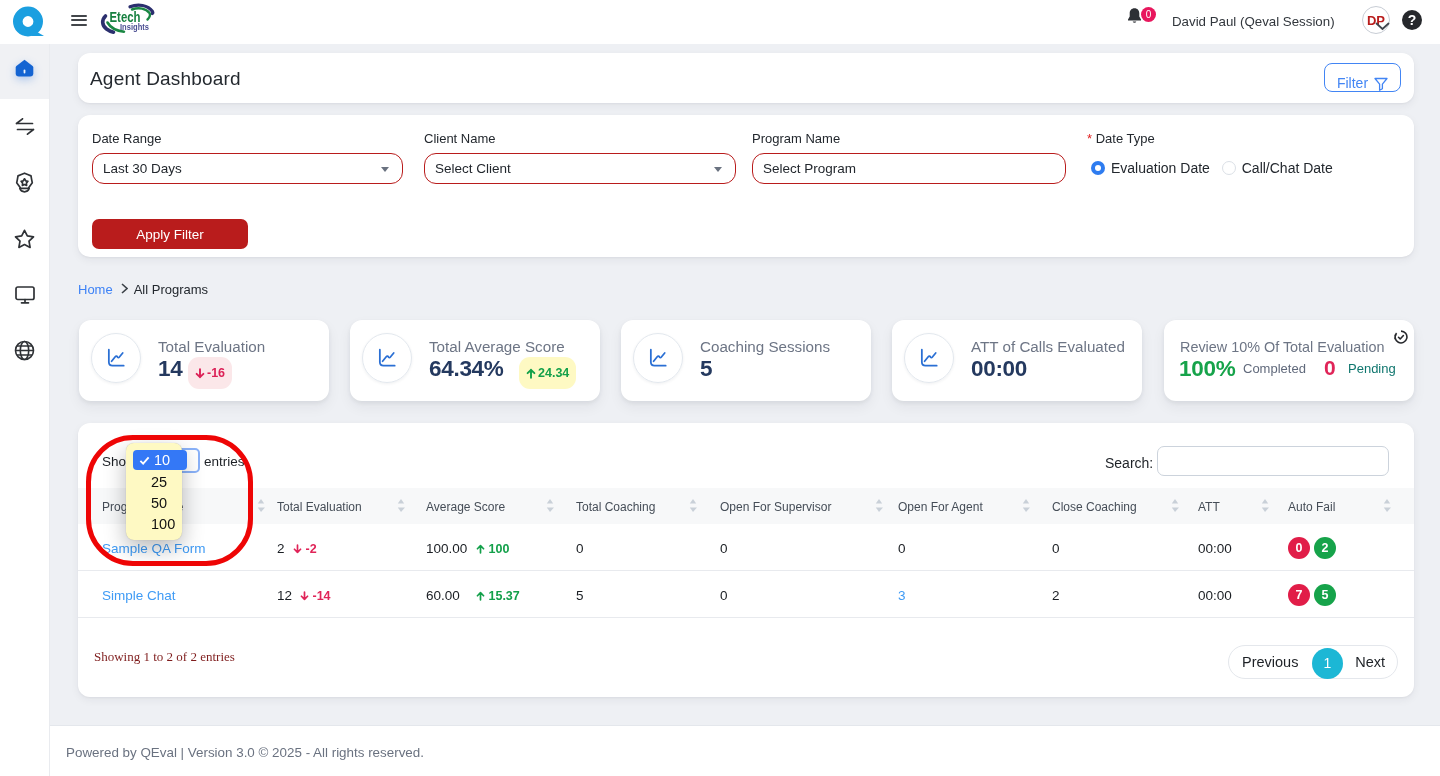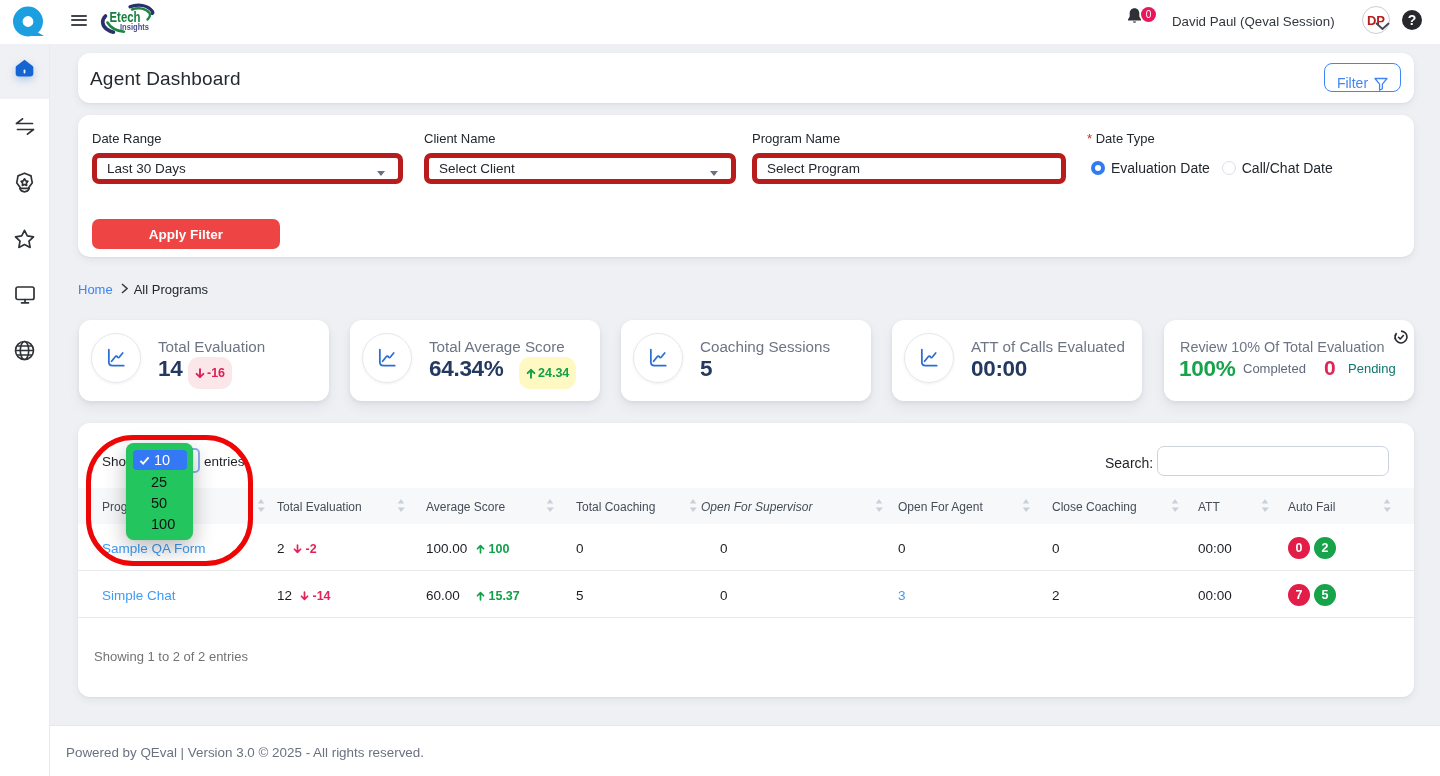--- a/index.html
+++ b/index.html
@@ -22,23 +22,23 @@
 #sideactive { position:absolute; left:0; top:0; width:49px; height:55px; background:#f0f1f4; }
 .sicon { position:absolute; left:0; width:49px; text-align:center; }
 
 #main { position:absolute; left:50px; top:44px; width:1390px; height:681px; background:#eef0f4; }
 .card { position:absolute; background:#fff; border-radius:12px; box-shadow:0 1px 2px rgba(30,41,59,.05), 0 3px 8px rgba(30,41,59,.06); }
 #titlebar { left:28px; top:9px; width:1336px; height:50px; }
 #titlebar h1 { position:absolute; left:12px; top:15px; font-size:19px; font-weight:500; color:#24292f; letter-spacing:.2px;}
 #filterbtn { position:absolute; right:13px; top:10px; width:77px; height:29px; border:1.5px solid #4285f4; border-radius:8px; color:#4285f4; font-size:14px; display:flex; align-items:flex-end; justify-content:center; gap:6px; }
 #filtercard { left:28px; top:71px; width:1336px; height:142px; }
 .flabel { position:absolute; top:16px; font-size:13px; color:#23282e; }
-.fsel { position:absolute; top:38px; height:31px; border:5px solid #b91c1c; border-radius:7px; background:#fff; font-size:13.5px; color:#23282e; display:flex; align-items:center; padding-left:10px; }
+.fsel { position:absolute; top:38px; height:31px; border:1px solid #b91c1c; border-radius:12px; background:#fff; font-size:13.5px; color:#23282e; display:flex; align-items:center; padding-left:10px; }
 .caret { position:absolute; right:13px; top:13px; width:0; height:0; border-left:4px solid transparent; border-right:4px solid transparent; border-top:5px solid #6a7280; }
-#applybtn { position:absolute; left:14px; top:104px; width:188px; height:30px; background:#ef4444; border-radius:7px; color:#fff; font-size:13.5px; font-weight:bold; display:flex; align-items:center; justify-content:center; }
+#applybtn { position:absolute; left:14px; top:104px; width:156px; height:30px; background:#b91c1c; border-radius:7px; color:#fff; font-size:13.5px; font-weight:normal; display:flex; align-items:center; justify-content:center; }
 .radio-on { display:inline-block; width:14px; height:14px; border-radius:50%; background:#2e7cf0; position:relative; vertical-align:-2px;}
 .radio-on:after { content:""; position:absolute; left:4px; top:4px; width:6px; height:6px; border-radius:50%; background:#fff; }
 .radio-off { display:inline-block; width:14px; height:14px; border-radius:50%; border:1.5px solid #dbe0e6; background:#fff; vertical-align:-2px;}
 #crumbs { position:absolute; left:28px; top:238px; font-size:13px; color:#23282e; }
 #crumbs a { color:#3d82f6; text-decoration:none; }
 
 .stat { position:absolute; top:276px; width:250px; height:81px; background:#fff; border-radius:12px; box-shadow:0 2px 4px rgba(30,41,59,.07), 0 6px 14px rgba(30,41,59,.06); }
 .scircle { position:absolute; left:12px; top:13px; width:50px; height:50px; border-radius:50%; border:1px solid #e3e8ee; box-shadow:0 1px 3px rgba(30,41,59,.07); display:flex; align-items:center; justify-content:center; }
 .stitle { position:absolute; left:79px; top:18px; font-size:15.2px; color:#6d7585; white-space:nowrap; }
 .snum { position:absolute; left:79px; top:36px; font-size:22.5px; font-weight:bold; color:#24395f; letter-spacing:-.3px;}
@@ -51,27 +51,27 @@
 #searchlbl { position:absolute; left:1027px; top:32px; font-size:14px; color:#1d2126; }
 #searchbox { position:absolute; left:1079px; top:23px; width:232px; height:30px; border:1px solid #ccd3dc; border-radius:7px; background:#fff; }
 #thead { position:absolute; left:0px; top:65px; width:1336px; height:36px; background:#f7f8f9; }
 .th { position:absolute; top:12px; font-size:12px; color:#454d57; white-space:nowrap; }
 .sorticon { position:absolute; top:10px; }
 .trow { position:absolute; left:0; width:1336px; height:47px; border-bottom:1px solid #e8eaee; }
 .td { position:absolute; top:17px; font-size:13.5px; color:#1a1e23; }
 .tdsm { position:absolute; top:18px; font-size:12.5px; font-weight:bold; }
 .link { color:#3f9bf5; }
 .badge { position:absolute; top:13px; width:22px; height:22px; border-radius:50%; color:#fff; font-size:12.5px; font-weight:bold; display:flex; align-items:center; justify-content:center; }
-#showing { position:absolute; left:16px; top:226px; font-size:13px; color:#737373; }
+#showing { position:absolute; left:16px; top:226px; font-size:13px; color:#7f1d1d;font-family:Liberation Serif, serif; }
 #pager { position:absolute; right:16px; top:222px; width:170px; height:34px; border:1px solid #e4e7ec; border-radius:17px; background:#fff; }
 #pager .prev { position:absolute; left:13px; top:8px; font-size:14.5px; color:#1d2126; }
 #pager .next { position:absolute; right:12px; top:8px; font-size:14.5px; color:#1d2126; }
 #pgcircle { position:absolute; left:83px; top:1.5px; width:31px; height:31px; border-radius:50%; background:#1cb7d5; color:#fff; font-size:14px; display:flex; align-items:center; justify-content:center; }
 
-#ddpanel { position:absolute; left:48px; top:20px; width:67px; height:97px; background:#22c55e; border-radius:8px; box-shadow:0 0 1px rgba(0,0,0,.25), 0 8px 22px rgba(0,0,0,.28); z-index:8; }
+#ddpanel { position:absolute; left:48px; top:20px; width:56px; height:97px; background:#fef9c3; border-radius:8px; box-shadow:0 0 1px rgba(0,0,0,.25), 0 8px 22px rgba(0,0,0,.28); z-index:8; }
 #ddsel { position:absolute; left:61px; top:25px; width:61px; height:25px; border:2px solid #8ab2f9; border-radius:5px; background:#fff; z-index:7; }
 #ddhl { position:absolute; left:7px; top:7px; width:54px; height:20px; background:#3478f6; border-radius:4px; color:#fff; font-size:14.5px; }
 .ddopt { position:absolute; left:25px; font-size:14.5px; color:#111; }
 #redoval { position:absolute; left:8px; top:12px; width:167px; height:131px; border:5px solid #ee0505; border-radius:47px; z-index:9; }
 
 #footer { position:absolute; left:50px; top:725px; width:1390px; height:51px; background:#fff; border-top:1px solid #e4e7ec; }
 #footer span { position:absolute; left:16px; top:19px; font-size:13.4px; color:#6a7280; }
 </style>
 </head>
 <body>
@@ -168,21 +168,21 @@
         <span style="position:absolute;">Show</span>
         <span style="position:absolute; left:102px;">entries</span>
       </div>
     <div id="searchlbl">Search:</div>
     <div id="searchbox"></div>
     <div id="thead">
       <span class="th" style="left:24px;">Program Name</span>
       <span class="th" style="left:199px;">Total Evaluation</span>
       <span class="th" style="left:348px;">Average Score</span>
       <span class="th" style="left:498px;">Total Coaching</span>
-      <span class="th" style="left:623px;font-style:italic;">Open For Supervisor</span>
+      <span class="th" style="left:642px;">Open For Supervisor</span>
       <span class="th" style="left:820px;">Open For Agent</span>
       <span class="th" style="left:974px;">Close Coaching</span>
       <span class="th" style="left:1120px;">ATT</span>
       <span class="th" style="left:1210px;">Auto Fail</span>
         <span class="sorticon" style="left:179px;"><svg width="8" height="15" viewBox="0 0 8 15">
             <path d="M4 1L7.2 5.6H.8z" fill="#c9d0d8"></path>
             <path d="M4 14L.8 9.4h7.2z" fill="#c9d0d8"></path>
           </svg></span>
         <span class="sorticon" style="left:319px;"><svg width="8" height="15" viewBox="0 0 8 15">
             <path d="M4 1L7.2 5.6H.8z" fill="#c9d0d8"></path>
@@ -247,20 +247,25 @@
           </svg> 15.37</span>
       <span class="td" style="left:498px;">5</span>
       <span class="td" style="left:642px;">0</span>
       <span class="td link" style="left:820px;">3</span>
       <span class="td" style="left:974px;">2</span>
       <span class="td" style="left:1120px;">00:00</span>
       <span class="badge" style="left:1210px; background:#e11d48;">7</span>
       <span class="badge" style="left:1236px; background:#16a34a;">5</span>
     </div>
     <div id="showing">Showing 1 to 2 of 2 entries</div>
+    <div id="pager">
+      <span class="prev">Previous</span>
+      <div id="pgcircle">1</div>
+      <span class="next">Next</span>
+    </div>
     <div id="ddsel"></div>
     <div id="ddpanel">
       <div id="ddhl">
           <svg style="position:absolute;left:6px;top:5px;" width="11" height="11" viewBox="0 0 12 12" fill="none" stroke="#fff" stroke-width="2">
             <path d="M1.5 6.5l3 3 6-7"></path>
           </svg>
           <span style="position:absolute; left:21px; top:2px;">10</span>
         </div>
       <div class="ddopt" style="top:31px;">25</div>
       <div class="ddopt" style="top:52px;">50</div>

